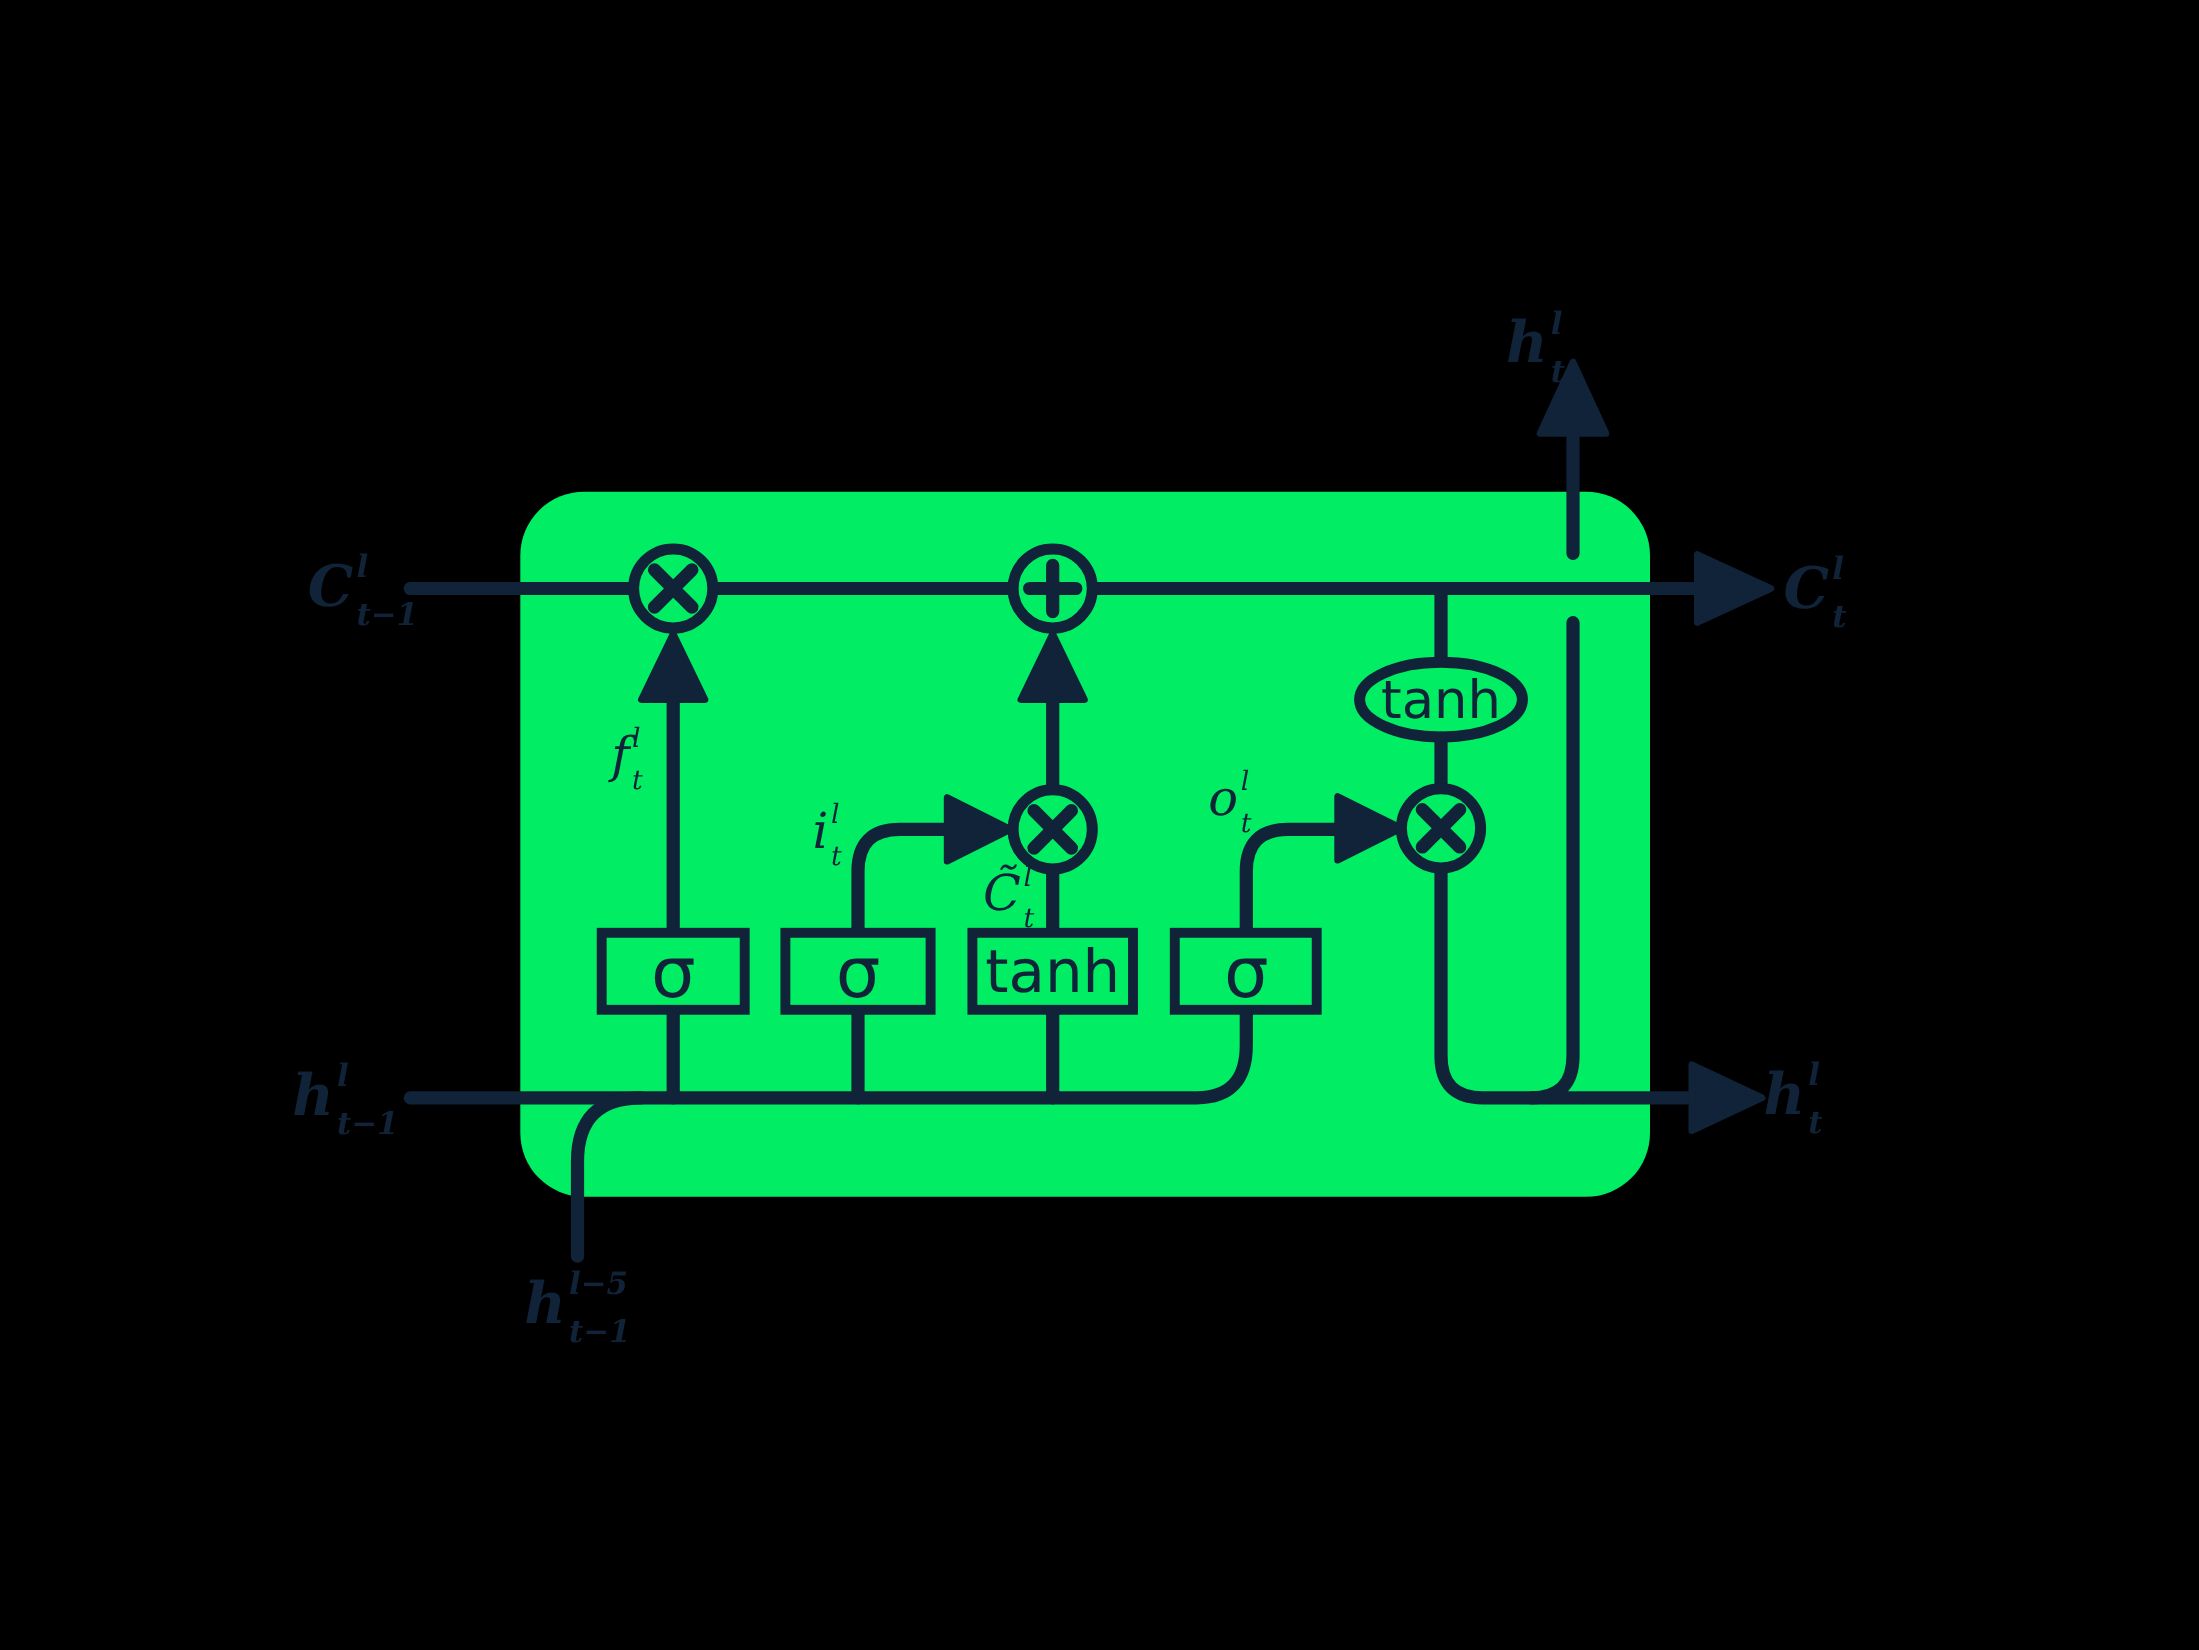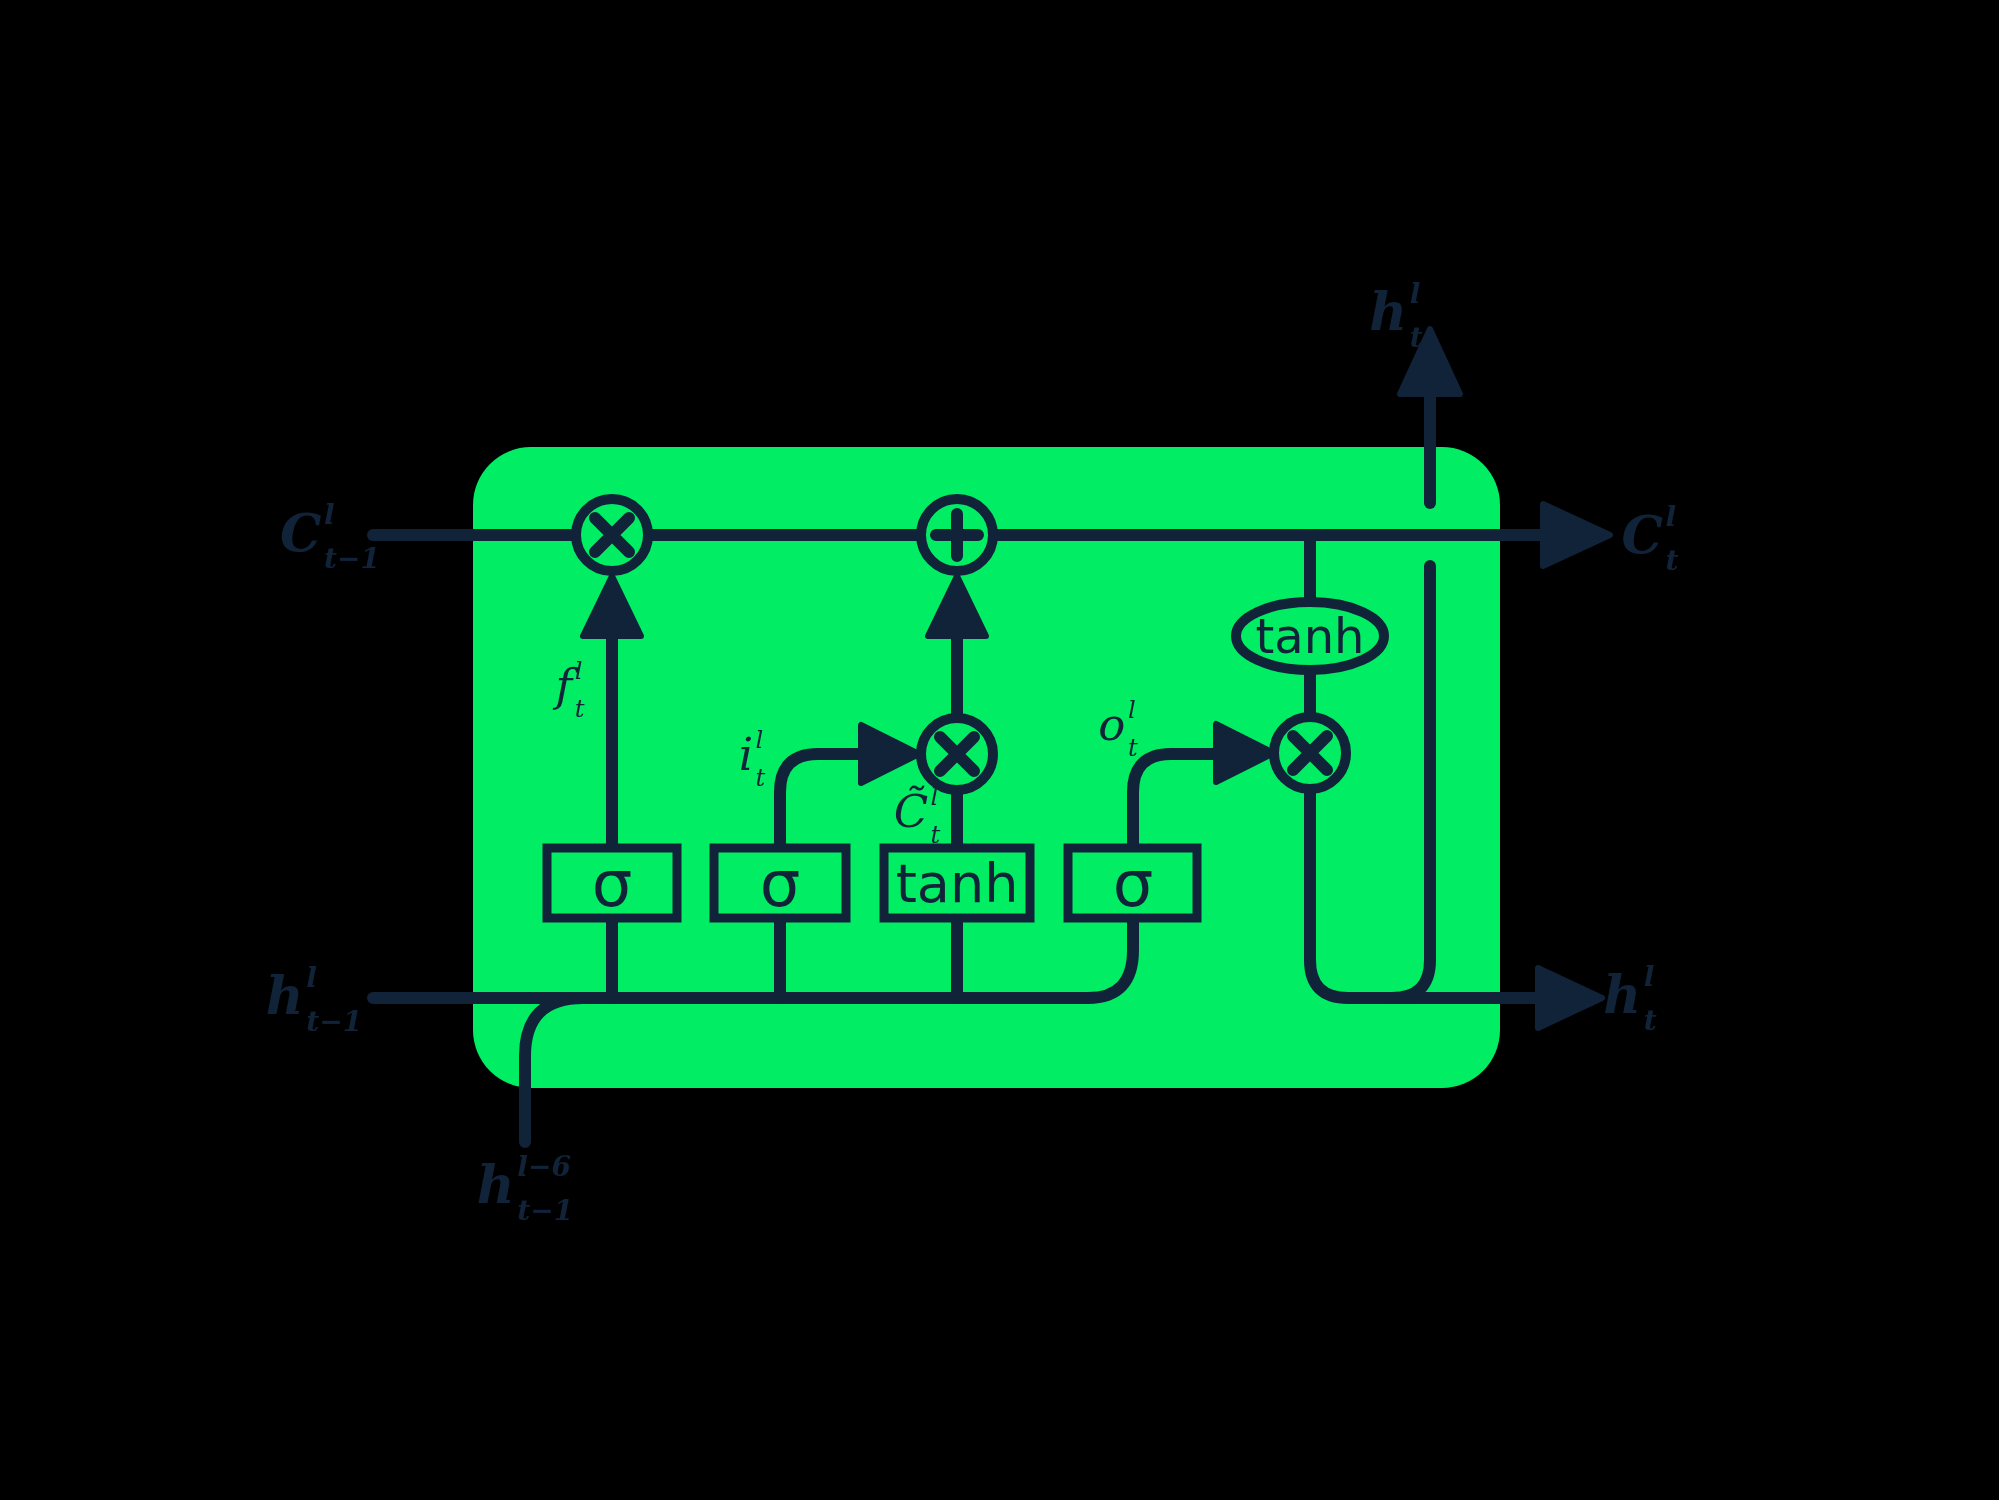--- a/index.html
+++ b/index.html
@@ -113,21 +113,21 @@
 
   <div class="mlabel big" style="left:314px;top:1000px;">
     <span class="mbase">h</span><span class="mss">
         <span class="msup">l</span>
         <span class="msub">t−1</span>
       </span>
   </div>
 
   <div class="mlabel big" style="left:525px;top:1189px;">
     <span class="mbase">h</span><span class="mss">
-        <span class="msup">l−6</span>
+        <span class="msup">l−5</span>
         <span class="msub">t−1</span>
       </span>
   </div>
 
   <div class="mlabel big" style="left:1396px;top:316px;">
     <span class="mbase">h</span><span class="mss">
         <span class="msup">l</span>
         <span class="msub">t</span>
       </span>
   </div>

